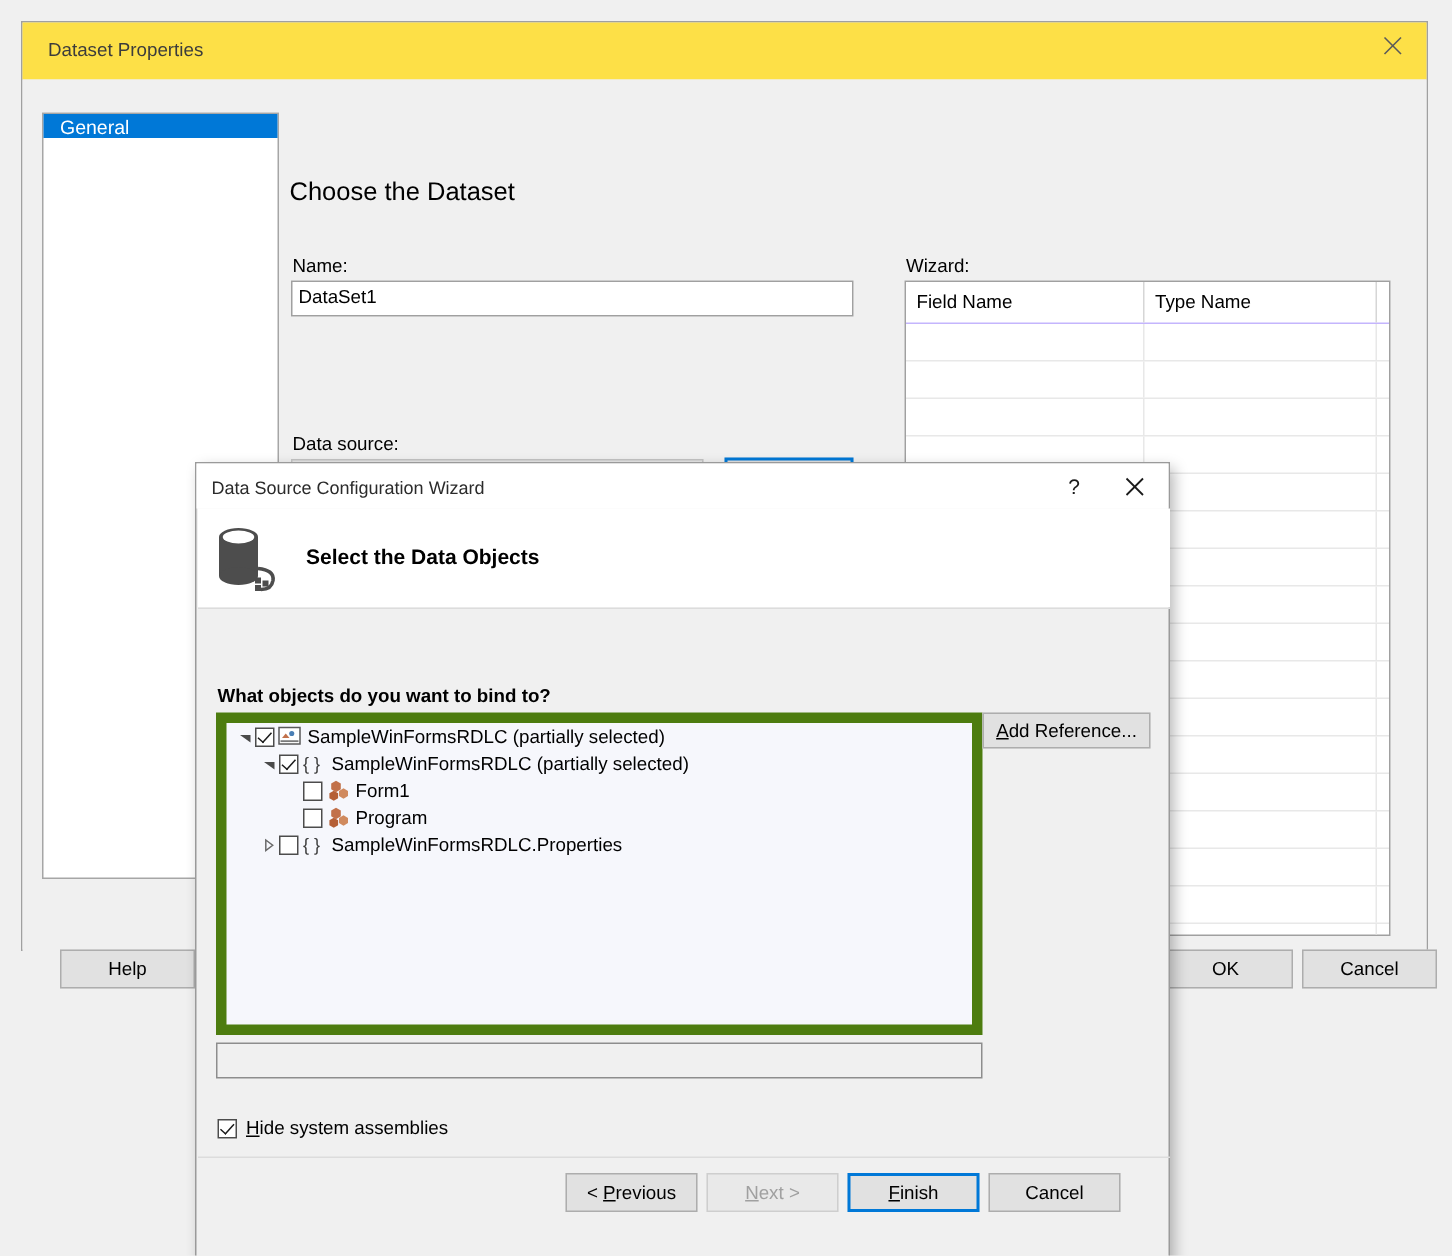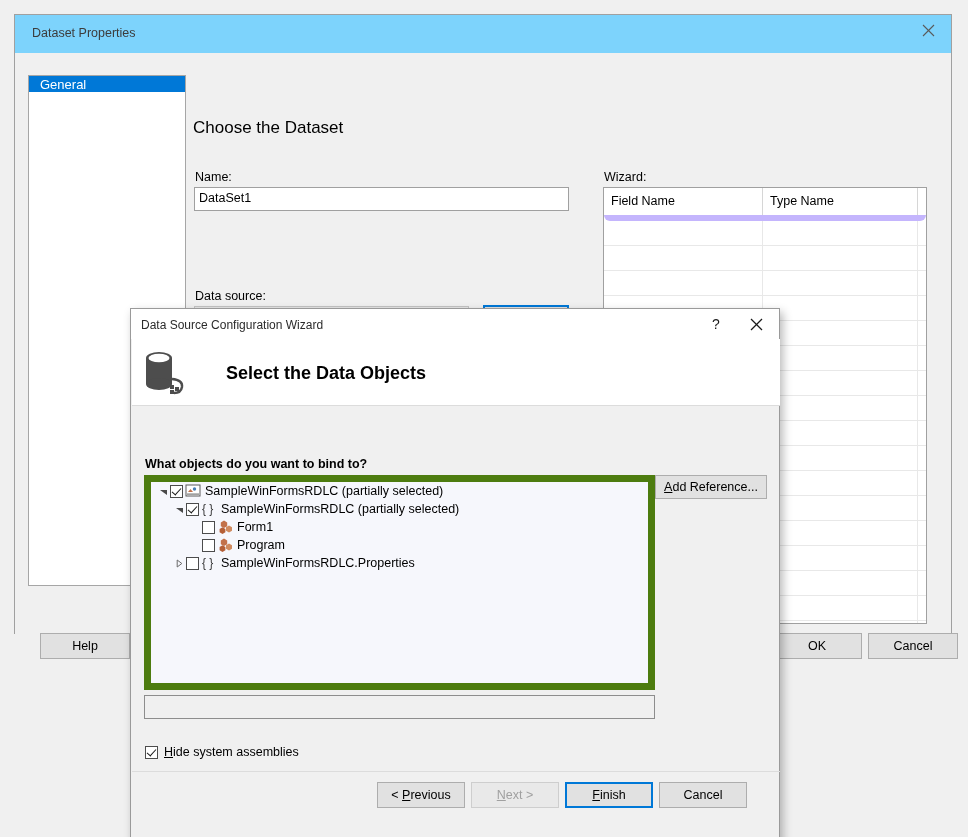--- a/index.html
+++ b/index.html
@@ -18,21 +18,21 @@
     position: absolute;
     left: 14px; top: 14px;
     width: 938px; height: 620px;
     background: #f0f0f0;
     border: 1px solid #a0a0a0;
     box-sizing: border-box;
   }
   .parent-titlebar {
     position: absolute; left: 0; top: 0;
     width: 100%; height: 38px;
-    background: #7dd3fc;
+    background: #fde047;
     box-sizing: border-box;
   }
   .parent-title {
     position: absolute; left: 17px; top: 11px;
     font-size: 12.5px; color: #3c3c3c;
     white-space: nowrap;
   }
   .win-close {
     position: absolute; right: 0px; top: 0px;
     width: 46px; height: 30px;
@@ -132,22 +132,21 @@
     left: 588px; top: 134px;
     width: 324px; height: 437px;
     background: #ffffff;
     border: 1px solid #a0a0a0;
     box-sizing: border-box;
     overflow: hidden;
   }
   .grid-head {
     display: flex;
     height: 27px;
-    border-bottom: 6px solid #c4b5fd;
-    border-radius: 6px;
+    border-bottom: 1px solid #c4b5fd;
   }
   .grid-head div {
     font-size: 12.5px;
     padding: 6px 0 0 7px;
     box-sizing: border-box;
     color: #000;
   }
   .gh1 { width: 159px; border-right: 1px solid #d6d6d6; }
   .gh2 { width: 155px; border-right: 1px solid #d6d6d6; }
   .gh3 { flex: 1; }
@@ -199,23 +198,22 @@
   }
 
   .child-header {
     position: absolute; left: 1px; top: 30px;
     width: 648px; height: 66px;
     background: #ffffff;
   }
   .db-icon { position: absolute; left: 10px; top: 10px; width: 44px; height: 46px; }
   .child-heading {
     position: absolute; left: 72px; top: 24px;
-    font-size: 18px; font-weight: bold; color: #000;
-    white-space: nowrap;
-    margin-left: 22px;
+    font-size: 14px; font-weight: bold; color: #000;
+    white-space: nowrap;
   }
   .header-sep {
     position: absolute; left: 1px; top: 96px;
     width: 648px; height: 1px; background: #dcdcdc;
   }
 
   .desc {
     position: absolute; left: 14px; top: 108px;
     width: 620px;
     font-size: 12.5px; line-height: 18px; color: #000;

